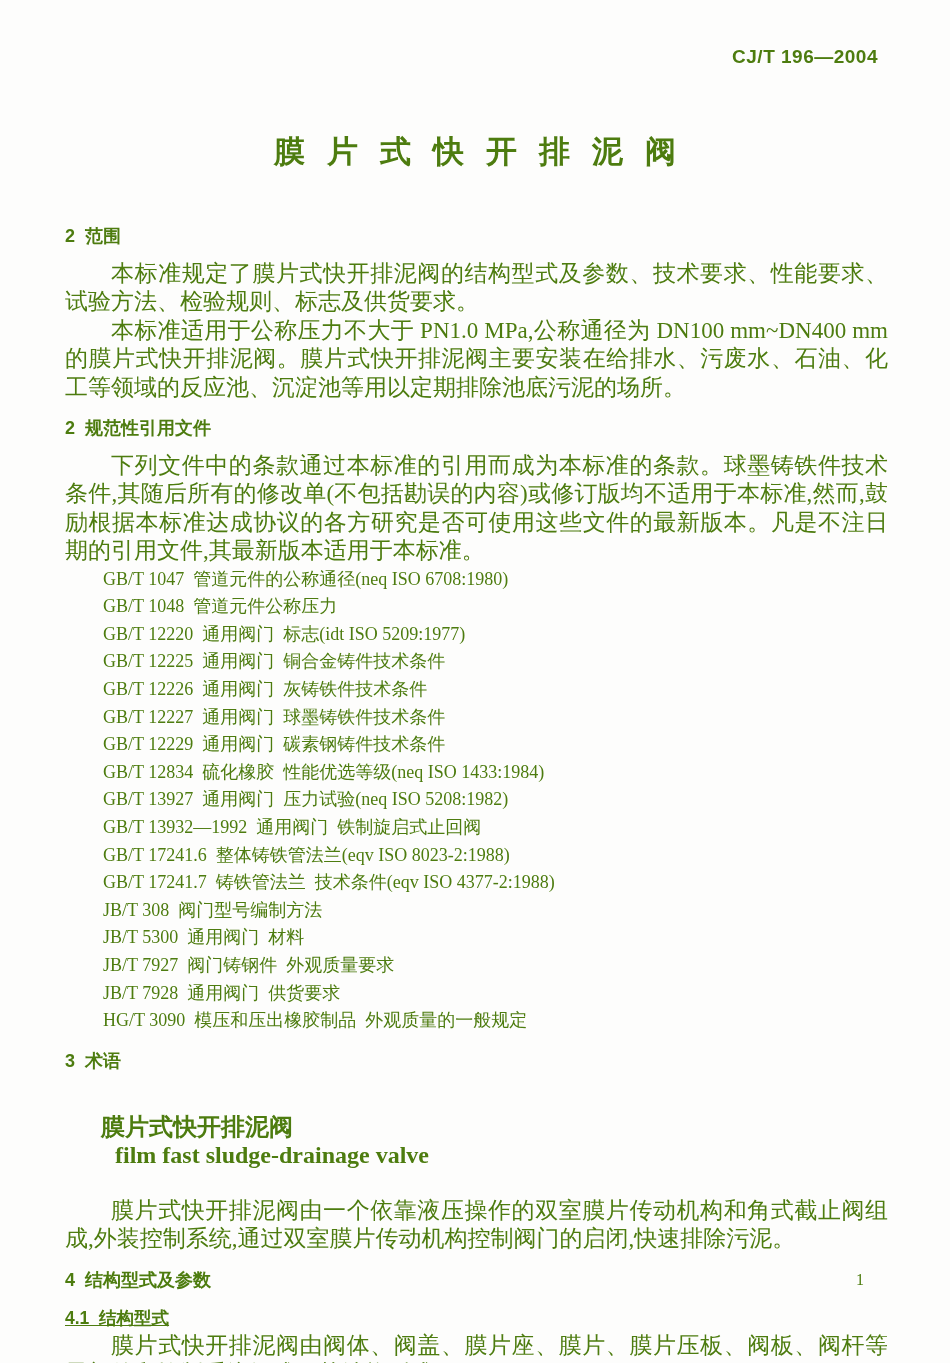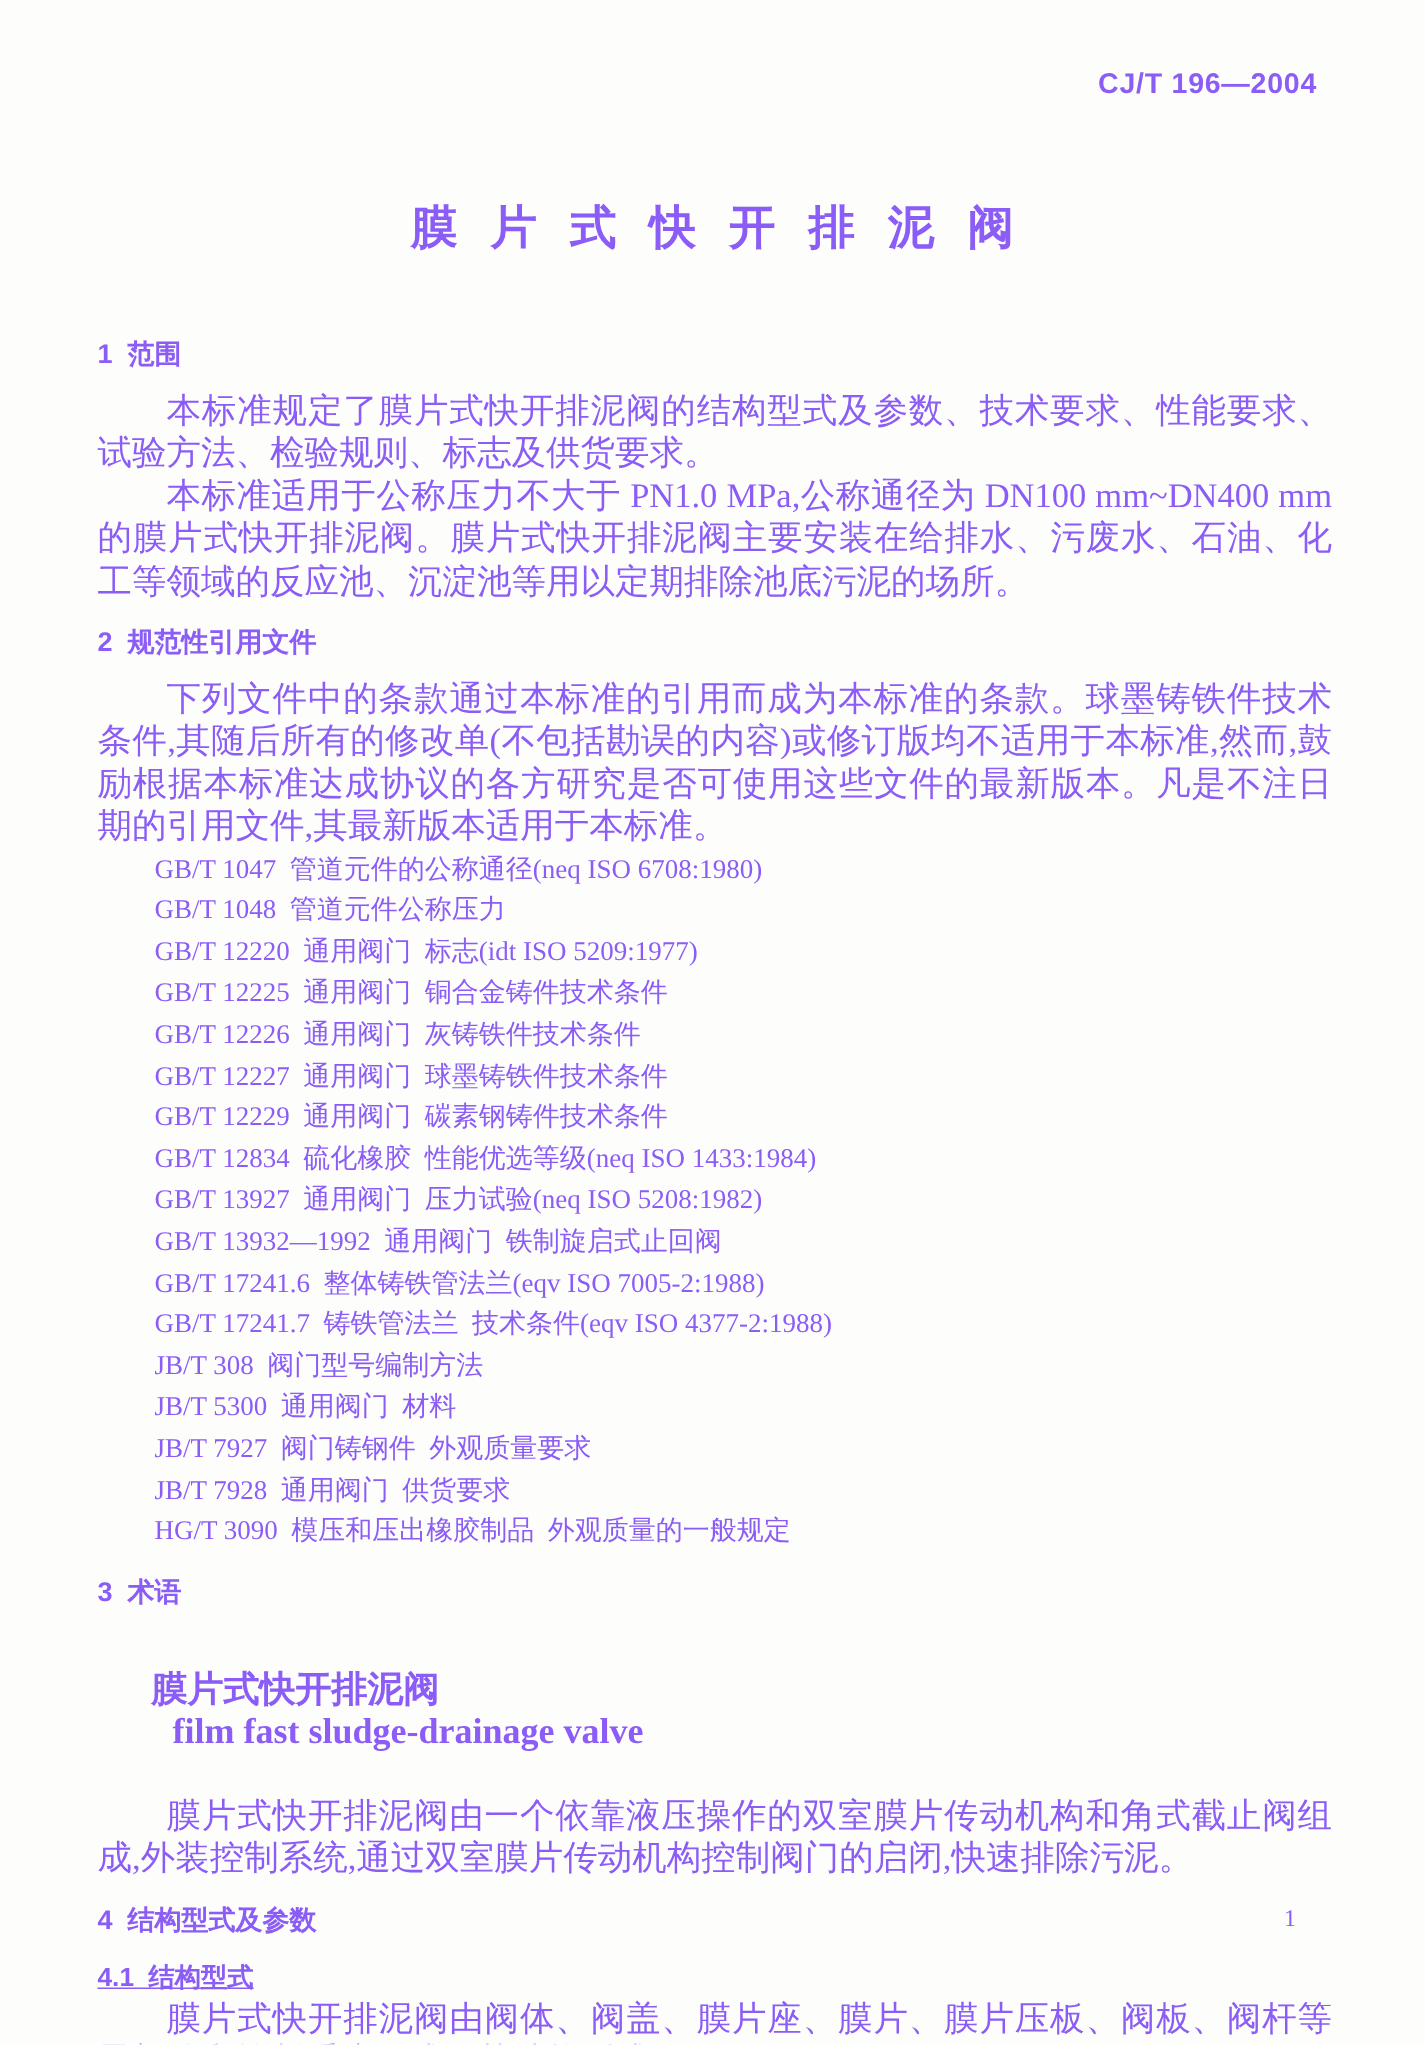--- a/index.html
+++ b/index.html
@@ -3,21 +3,21 @@
 <meta charset="utf-8">
 <style>
   * { margin: 0; padding: 0; box-sizing: border-box; }
   html, body { background: #ffffff; }
   .page {
     position: relative;
     width: 950px;
     height: 1363px;
     margin: 0 auto;
     background: #fdfdfc;
-    color: #8b5cf6;
+    color: #4d7c0f;
     font-family: "Liberation Serif", serif;
     overflow: hidden;
   }
   .doc-number {
     position: absolute;
     top: 46px;
     right: 72px;
     font-family: "Liberation Sans", sans-serif;
     font-weight: bold;
     font-size: 19px;
@@ -104,39 +104,39 @@
 <body>
 
 <div class="page">
 
   <div class="doc-number">CJ/T 196—2004</div>
 
   <h1 class="doc-title">膜片式快开排泥阀</h1>
 
   <div class="content">
 
-    <h2 class="sec-heading">1  范围</h2>
+    <h2 class="sec-heading">2  范围</h2>
     <p class="body-para">本标准规定了膜片式快开排泥阀的结构型式及参数、技术要求、性能要求、试验方法、检验规则、标志及供货要求。</p>
     <p class="body-para">本标准适用于公称压力不大于 PN1.0 MPa,公称通径为 DN100 mm~DN400 mm 的膜片式快开排泥阀。膜片式快开排泥阀主要安装在给排水、污废水、石油、化工等领域的反应池、沉淀池等用以定期排除池底污泥的场所。</p>
 
     <h2 class="sec-heading">2  规范性引用文件</h2>
     <p class="body-para">下列文件中的条款通过本标准的引用而成为本标准的条款。球墨铸铁件技术条件,其随后所有的修改单(不包括勘误的内容)或修订版均不适用于本标准,然而,鼓励根据本标准达成协议的各方研究是否可使用这些文件的最新版本。凡是不注日期的引用文件,其最新版本适用于本标准。</p>
 
     <ul class="ref-list">
       <li>GB/T 1047  管道元件的公称通径(neq ISO 6708:1980)</li>
       <li>GB/T 1048  管道元件公称压力</li>
       <li>GB/T 12220  通用阀门  标志(idt ISO 5209:1977)</li>
       <li>GB/T 12225  通用阀门  铜合金铸件技术条件</li>
       <li>GB/T 12226  通用阀门  灰铸铁件技术条件</li>
       <li>GB/T 12227  通用阀门  球墨铸铁件技术条件</li>
       <li>GB/T 12229  通用阀门  碳素钢铸件技术条件</li>
       <li>GB/T 12834  硫化橡胶  性能优选等级(neq ISO 1433:1984)</li>
       <li>GB/T 13927  通用阀门  压力试验(neq ISO 5208:1982)</li>
       <li>GB/T 13932—1992  通用阀门  铁制旋启式止回阀</li>
-      <li>GB/T 17241.6  整体铸铁管法兰(eqv ISO 7005-2:1988)</li>
+      <li>GB/T 17241.6  整体铸铁管法兰(eqv ISO 8023-2:1988)</li>
       <li>GB/T 17241.7  铸铁管法兰  技术条件(eqv ISO 4377-2:1988)</li>
       <li>JB/T 308  阀门型号编制方法</li>
       <li>JB/T 5300  通用阀门  材料</li>
       <li>JB/T 7927  阀门铸钢件  外观质量要求</li>
       <li>JB/T 7928  通用阀门  供货要求</li>
       <li>HG/T 3090  模压和压出橡胶制品  外观质量的一般规定</li>
     </ul>
 
     <h2 class="sec-heading">3  术语</h2>
     <p class="term-line">

